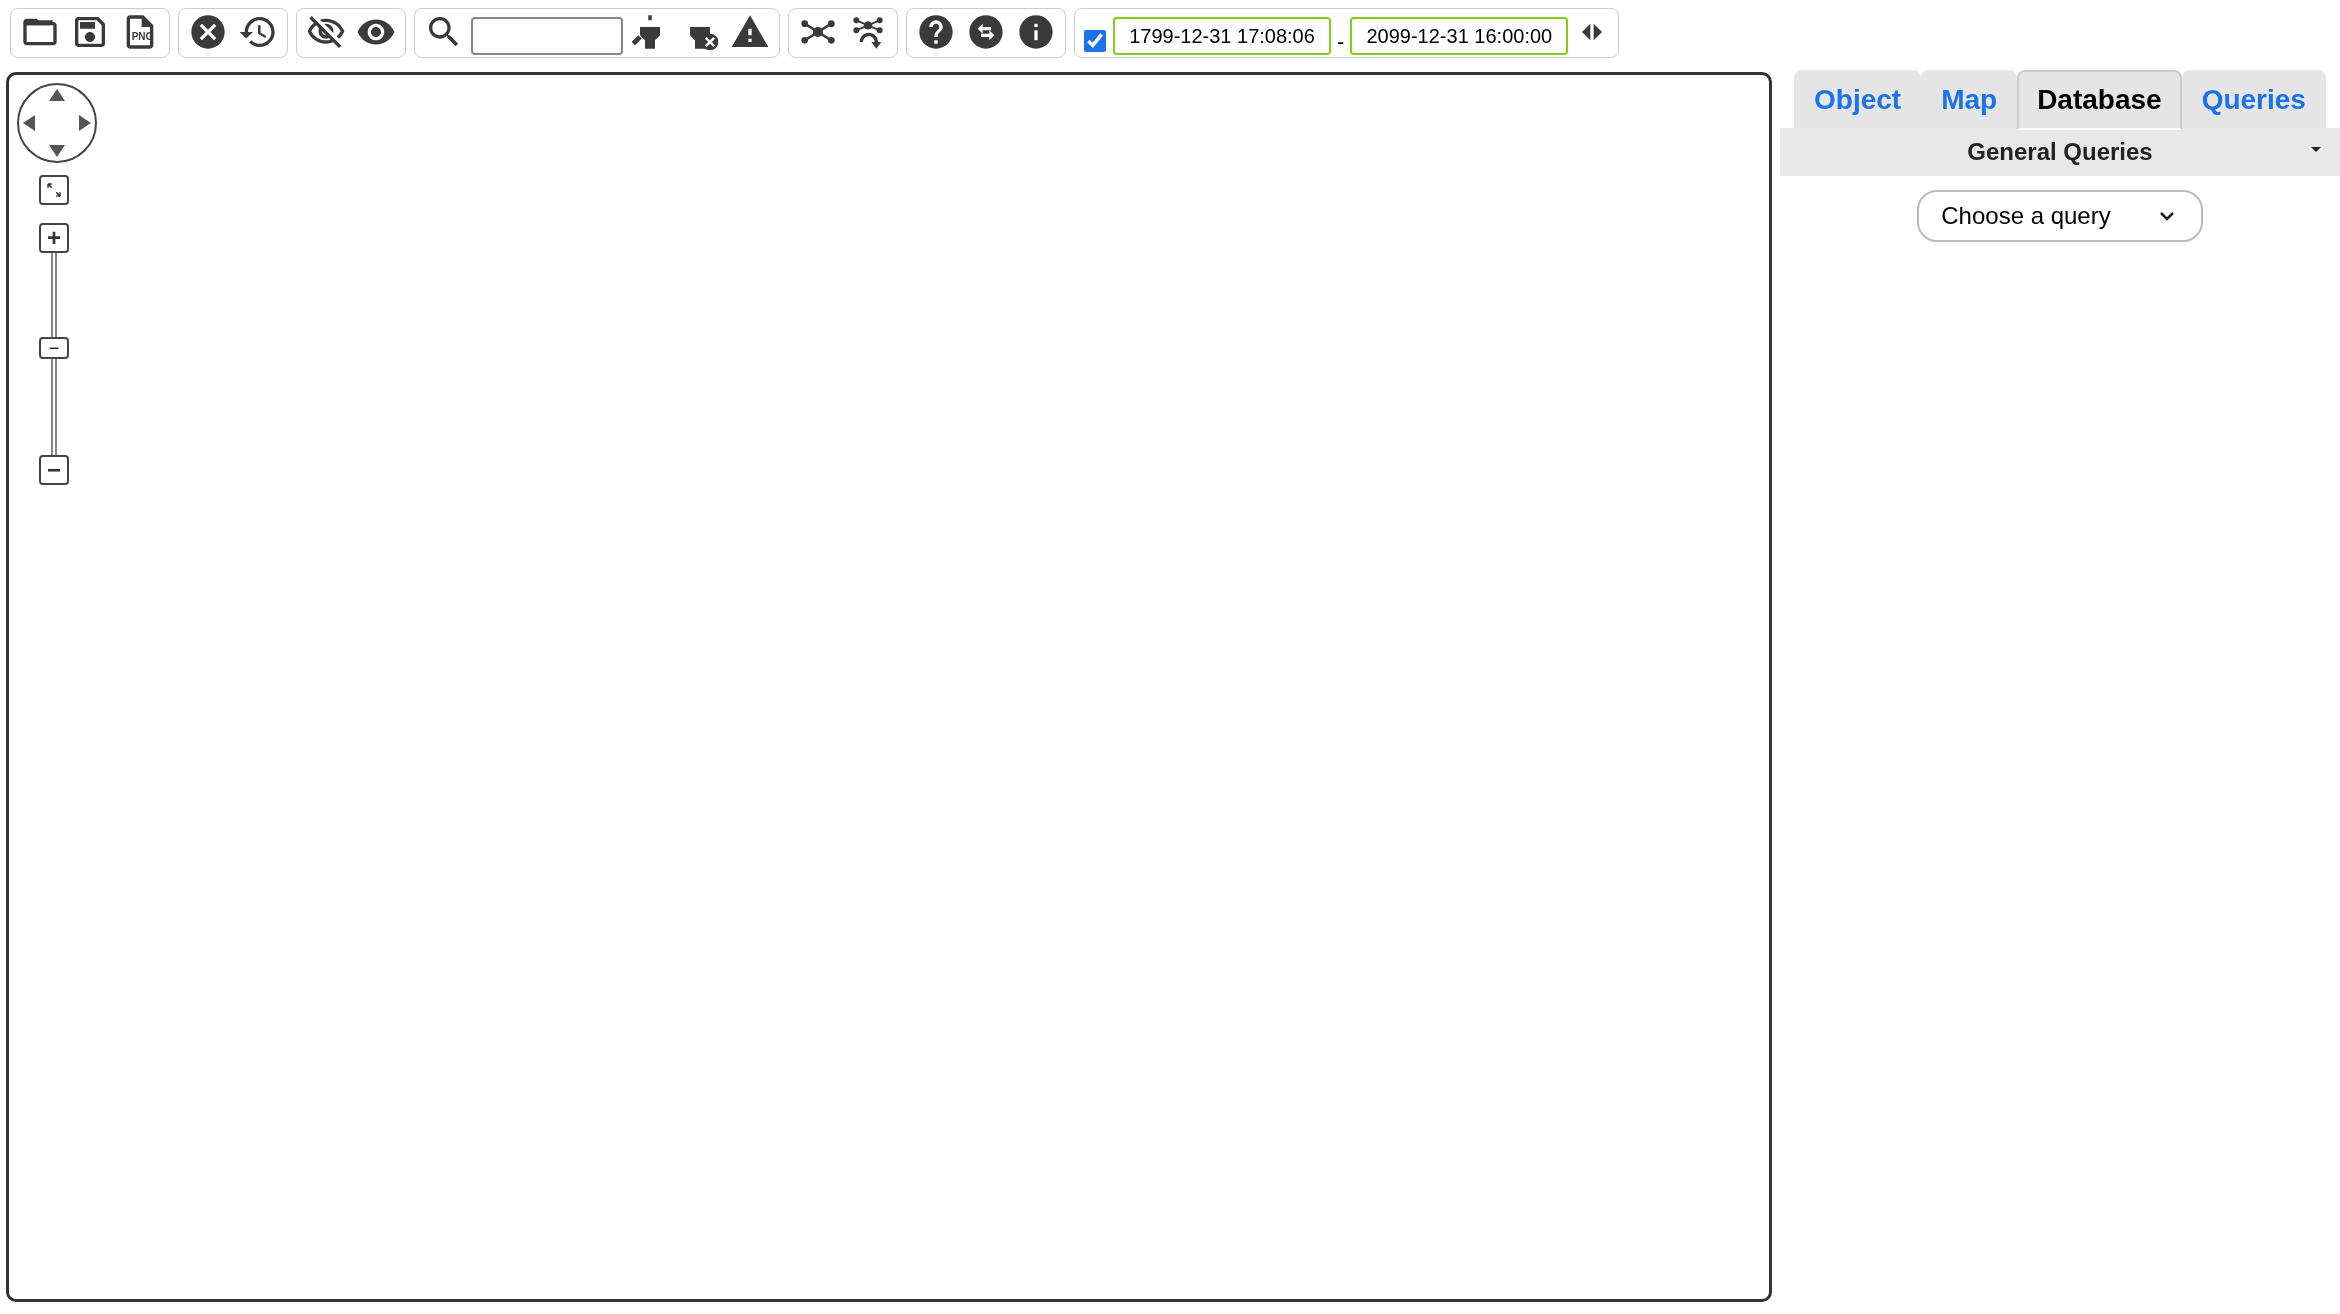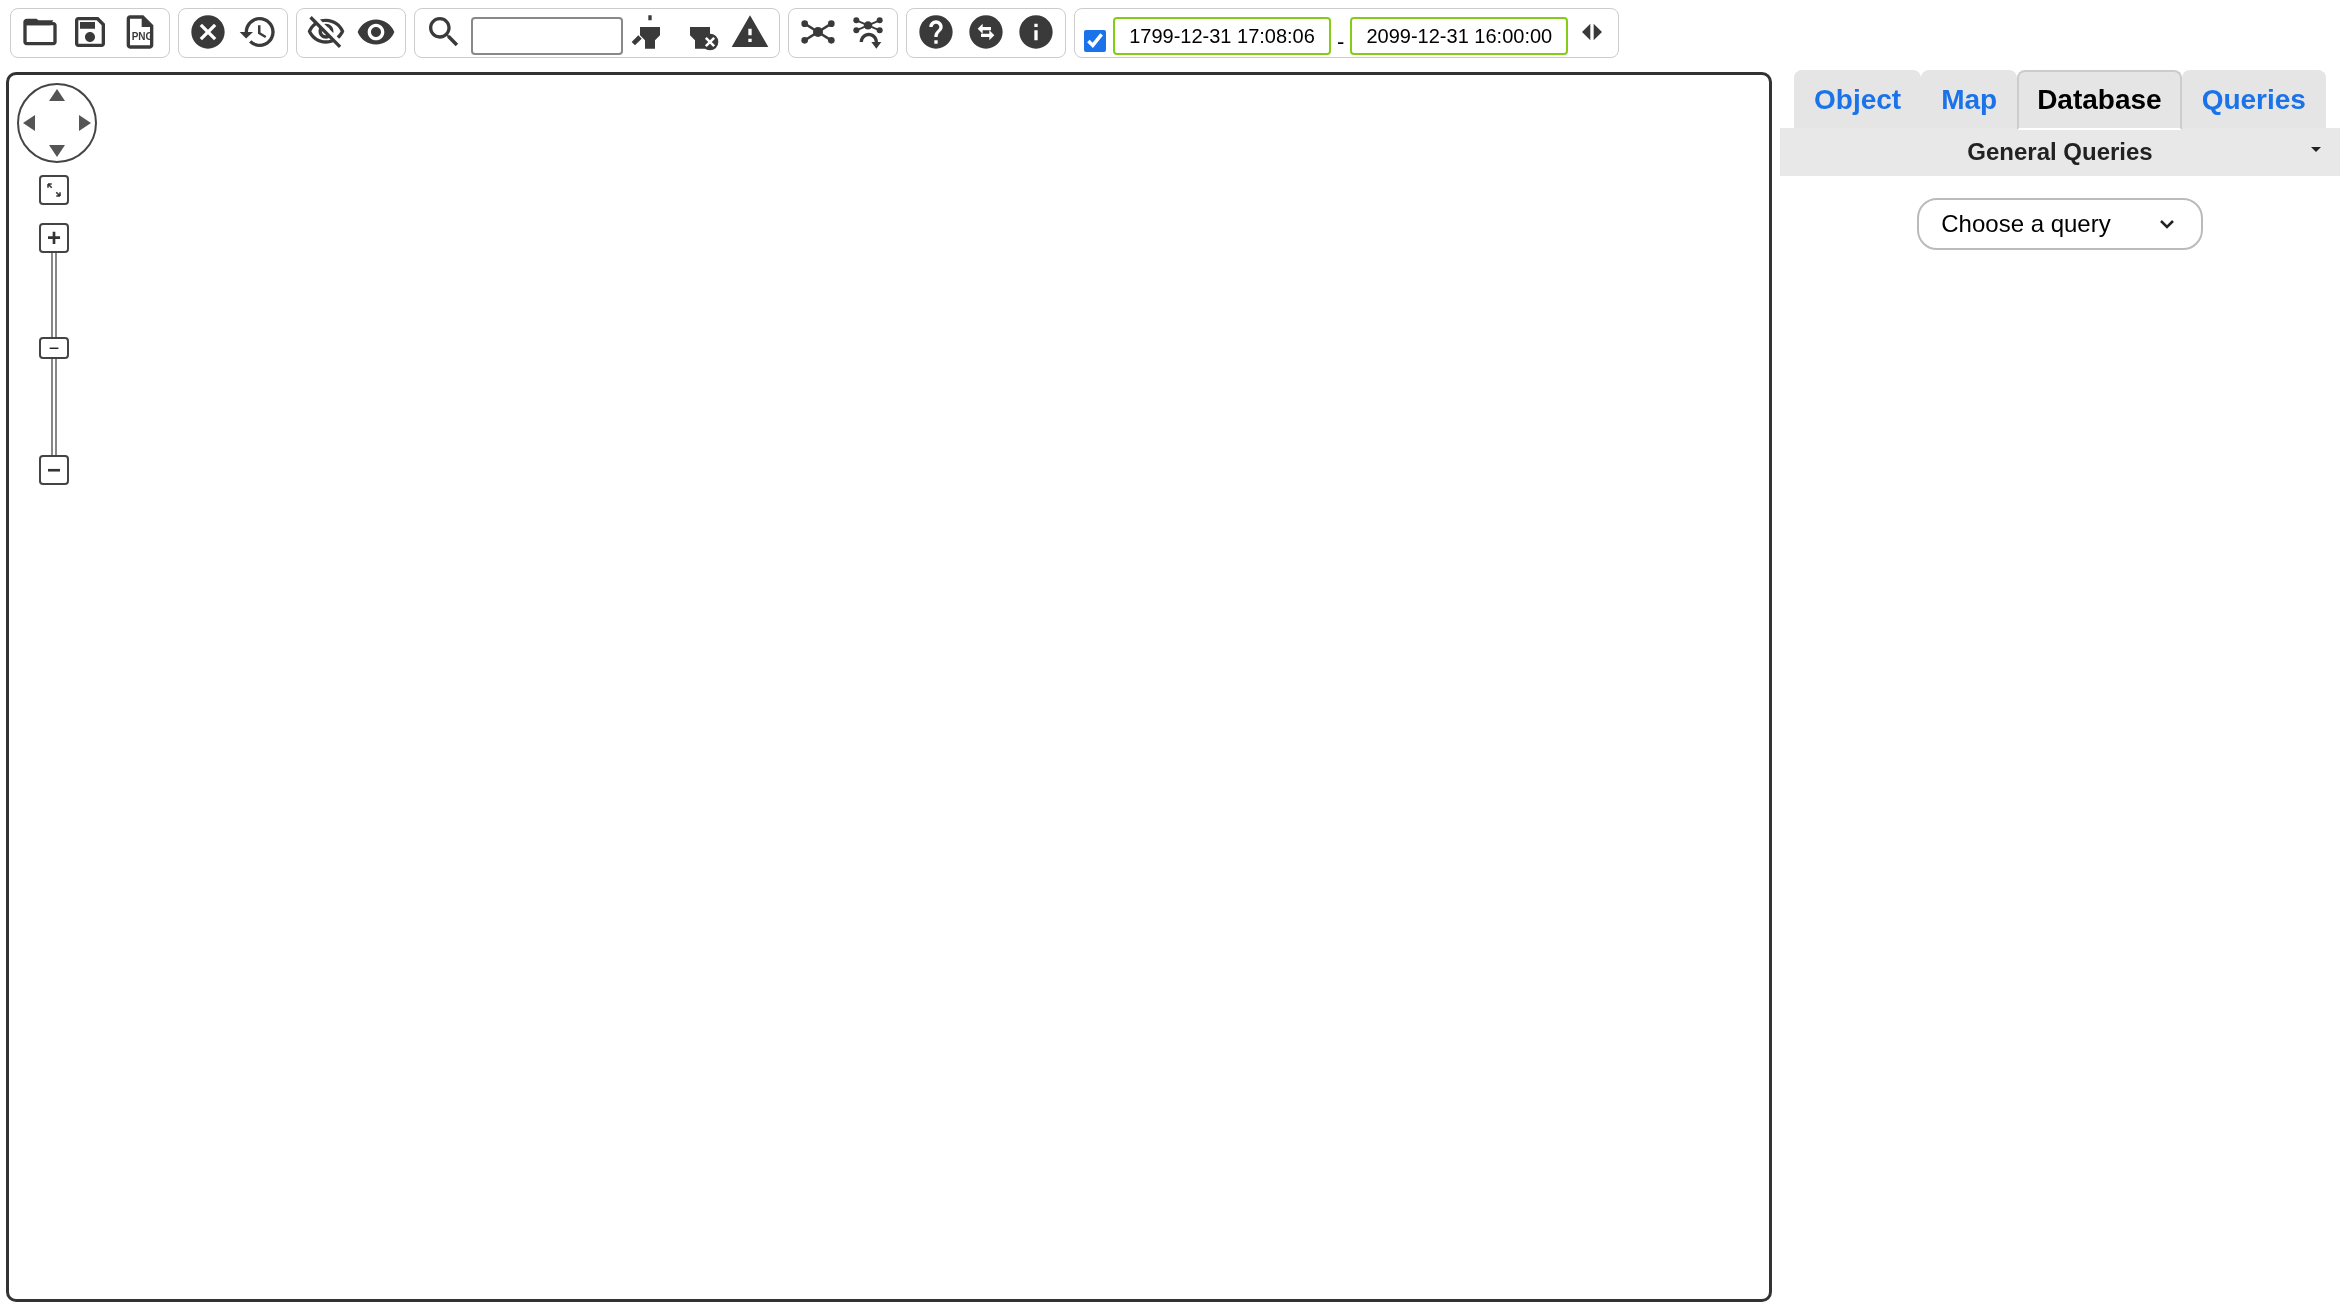--- a/index.html
+++ b/index.html
@@ -204,21 +204,21 @@
       background: #e8e8e8;
       padding: 10px 16px;
       font-size: 24px;
       font-weight: 700;
       color: #222;
       display: flex;
       align-items: center;
       justify-content: center;
       position: relative;
       cursor: pointer;
-      margin-bottom: 10px;
+      margin-bottom: 2px;
     }
     .accordion-chevron {
       position: absolute;
       right: 12px;
       top: 50%;
       transform: translateY(-50%);
     }
     .accordion-body {
       padding: 12px 0;
       display: flex;

